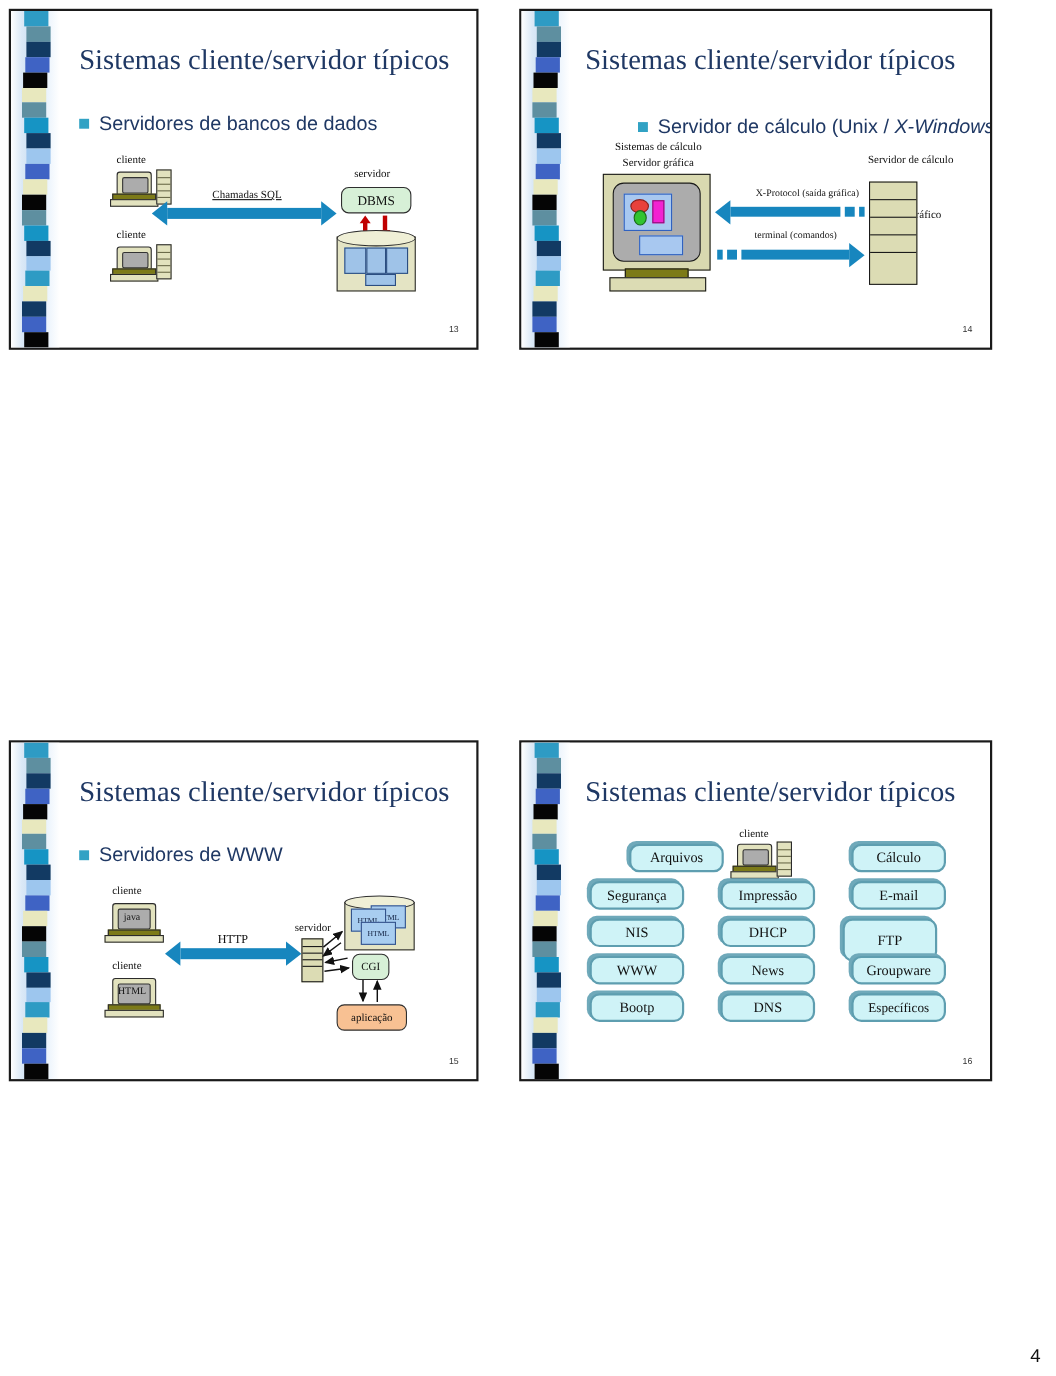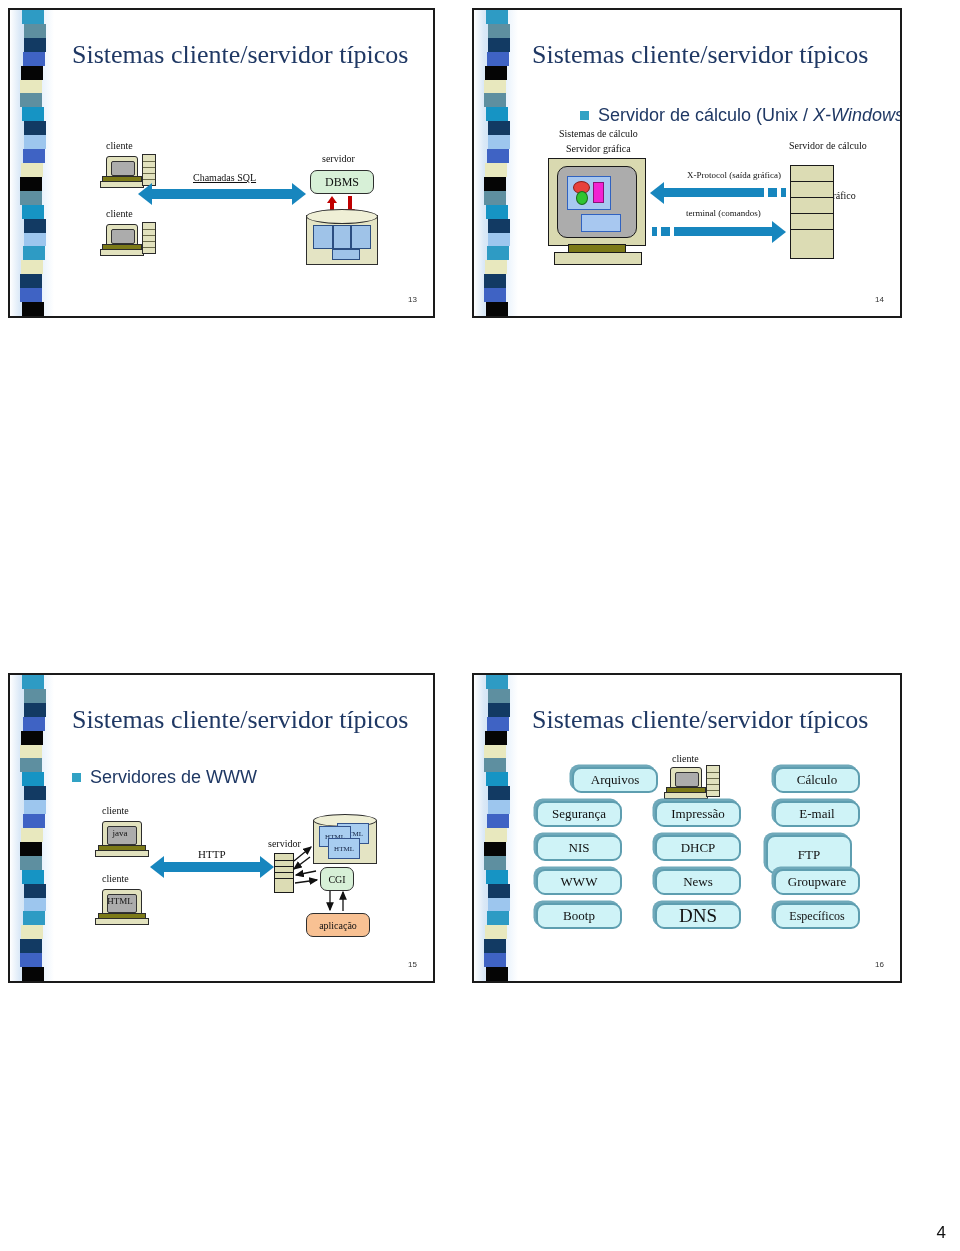--- a/index.html
+++ b/index.html
@@ -126,20 +126,24 @@
           <b style="background: rgb(46, 155, 196); height: 4.54545%; margin-left: 0.872829px;"></b>
           <b style="background: rgb(232, 232, 190); height: 4.54545%; margin-left: -1.03933px;"></b>
           <b style="background: rgb(18, 58, 99); height: 4.54545%; margin-left: -2.16494px;"></b>
           <b style="background: rgb(63, 99, 196); height: 4.54545%; margin-left: -1.65217px;"></b>
           <b style="background: rgb(5, 5, 5); height: 4.54545%; margin-left: 0.11093px;"></b>
         </div>
   </div>
 
   <div class="title" style="left:62px;top:30px;font-size:26px;">Sistemas cliente/servidor típicos</div>
 
+  <div class="bullet-row" style="left:62px;top:92px;">
+    <span class="bsq"></span>
+    <span class="btxt" style="font-size:18px;">Servidores de bancos de dados</span>
+  </div>
 
   <div class="pc" style="left:96px;top:146px;">
     <div class="tag" style="left:0px;top:-16px;font-size:10px;">cliente</div>
     <div class="mon">
           <div class="scr"></div>
         </div>
     <div class="base"></div>
     <div class="foot"></div>
     <div class="tower">
       <i style="top:6px"></i>
@@ -427,21 +431,21 @@
 
     <div class="svc" style="left:62px;top:160px;width:86px;height:26px;font-size:13px;">NIS</div>
     <div class="svc" style="left:181px;top:160px;width:86px;height:26px;font-size:13px;">DHCP</div>
     <div class="svc" style="left:292px;top:160px;width:86px;height:39px;font-size:13px;">FTP</div>
 
     <div class="svc" style="left:62px;top:194px;width:86px;height:26px;font-size:13px;">WWW</div>
     <div class="svc" style="left:181px;top:194px;width:86px;height:26px;font-size:13px;">News</div>
     <div class="svc" style="left:300px;top:194px;width:86px;height:26px;font-size:13px;">Groupware</div>
 
     <div class="svc" style="left:62px;top:228px;width:86px;height:26px;font-size:13px;">Bootp</div>
-    <div class="svc" style="left:181px;top:228px;width:86px;height:26px;font-size:19px;">DNS</div>
+    <div class="svc" style="left:181px;top:228px;width:86px;height:26px;font-size:13px;">DNS</div>
     <div class="svc" style="left:300px;top:228px;width:86px;height:26px;font-size:12px;">Específicos</div>
   </div>
 
   <div class="pgnum" style="right:16px;bottom:12px;">16</div>
  </div>
 </div>
 
 <div class="pagefoot">4</div>
 
 </body></html>

